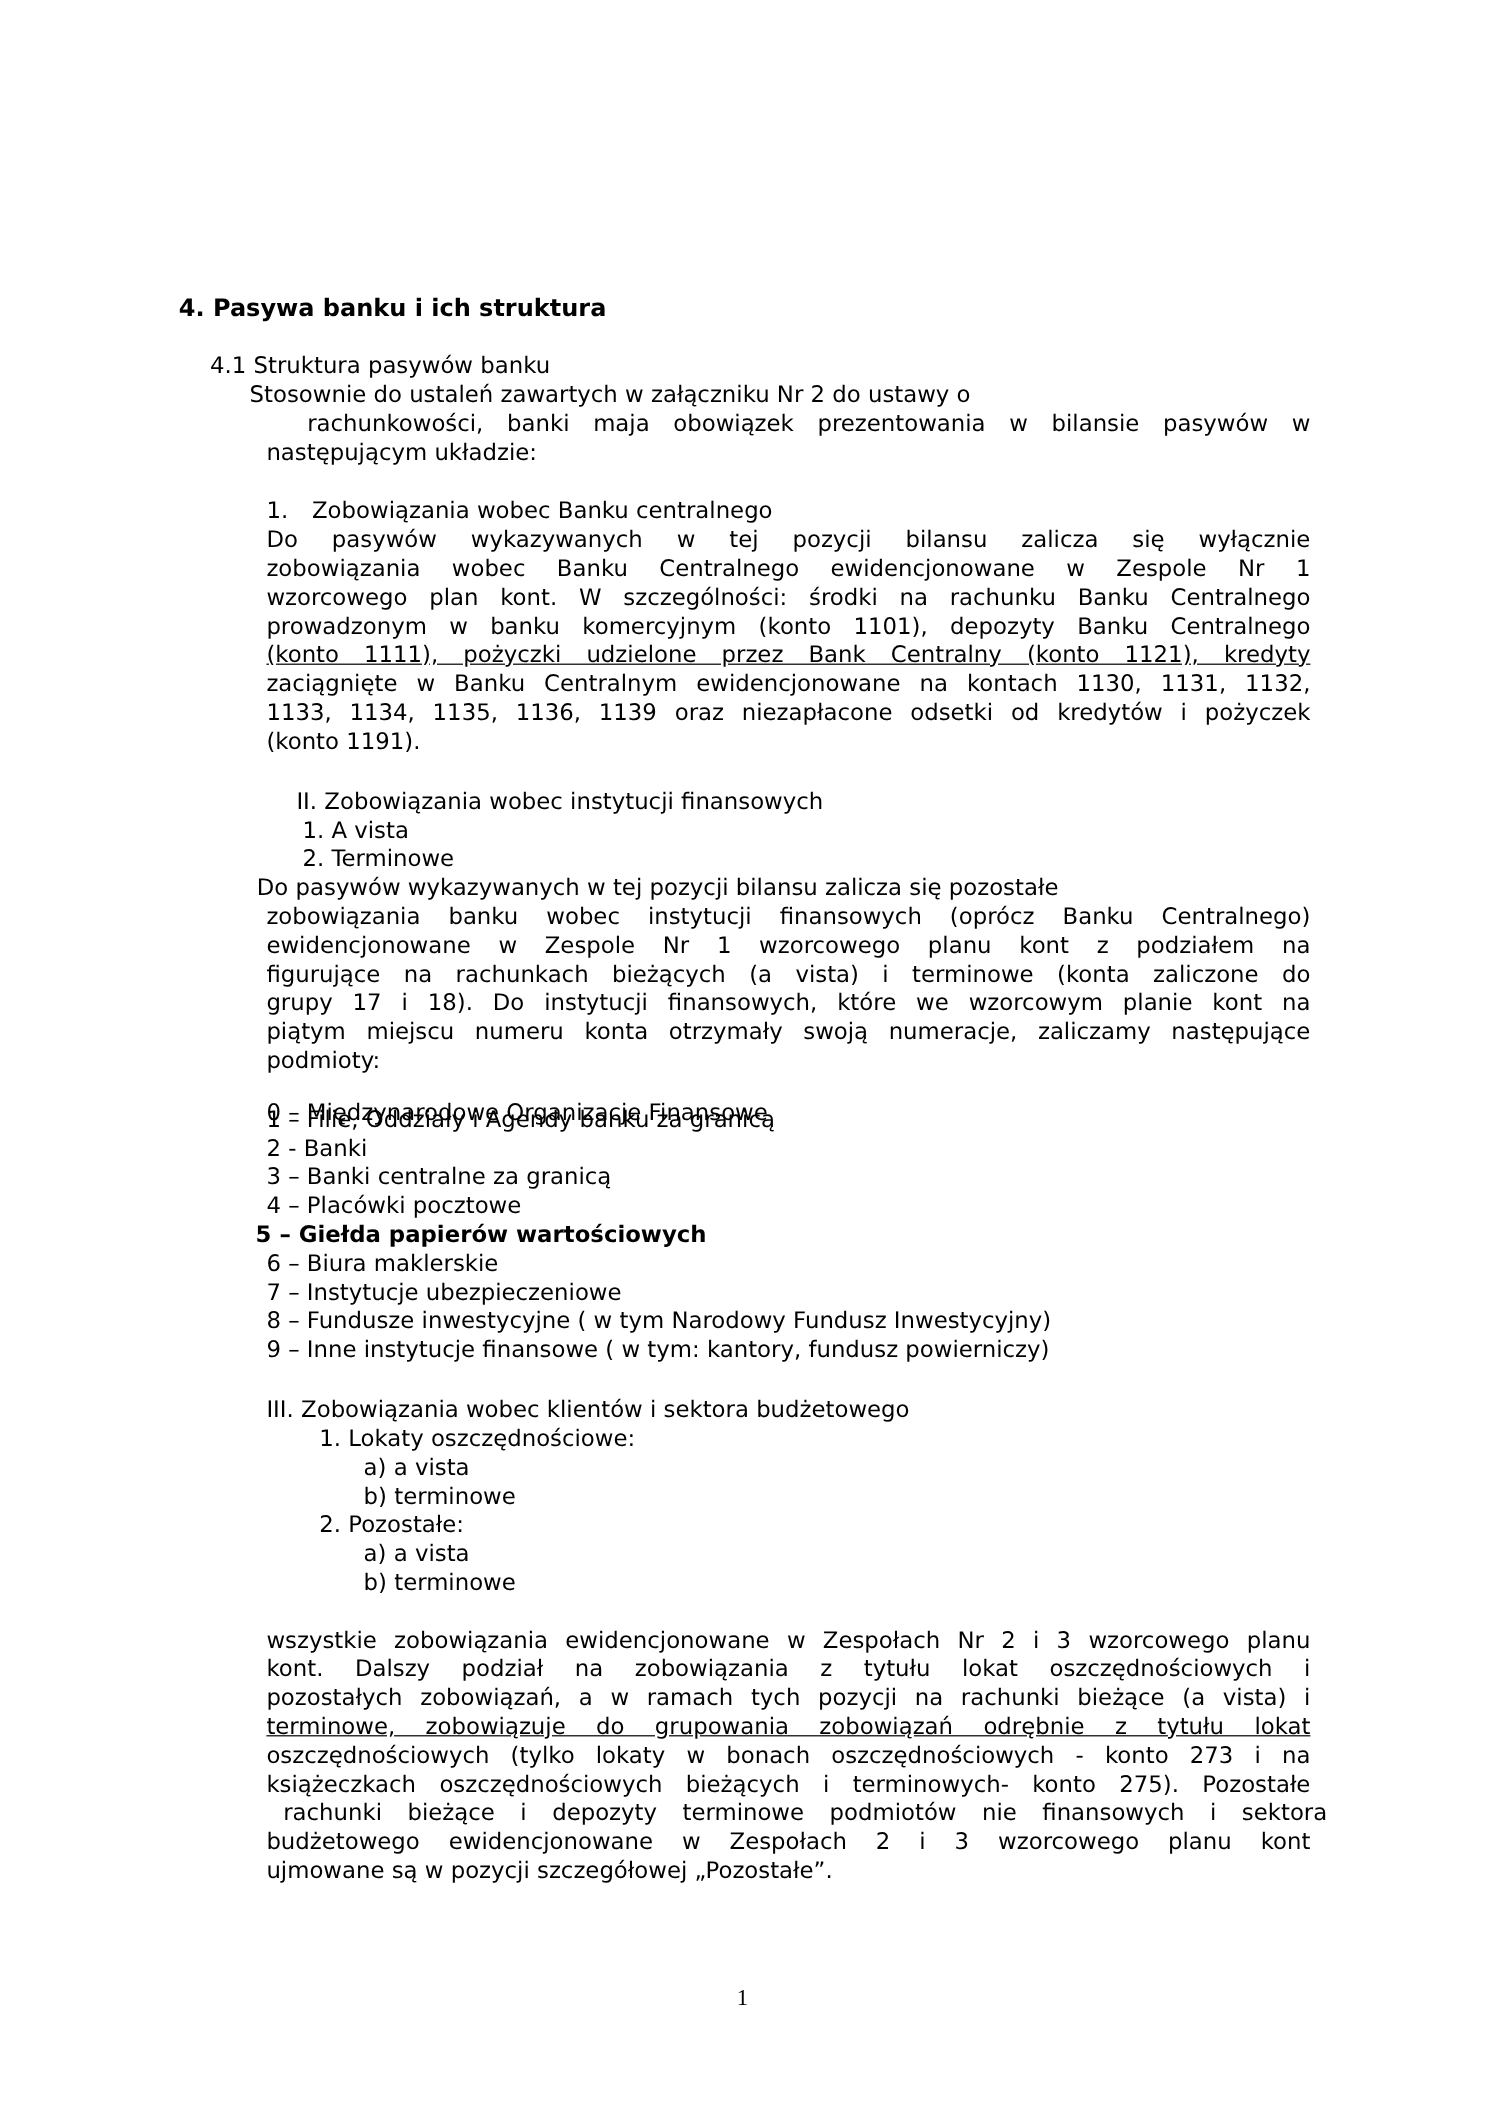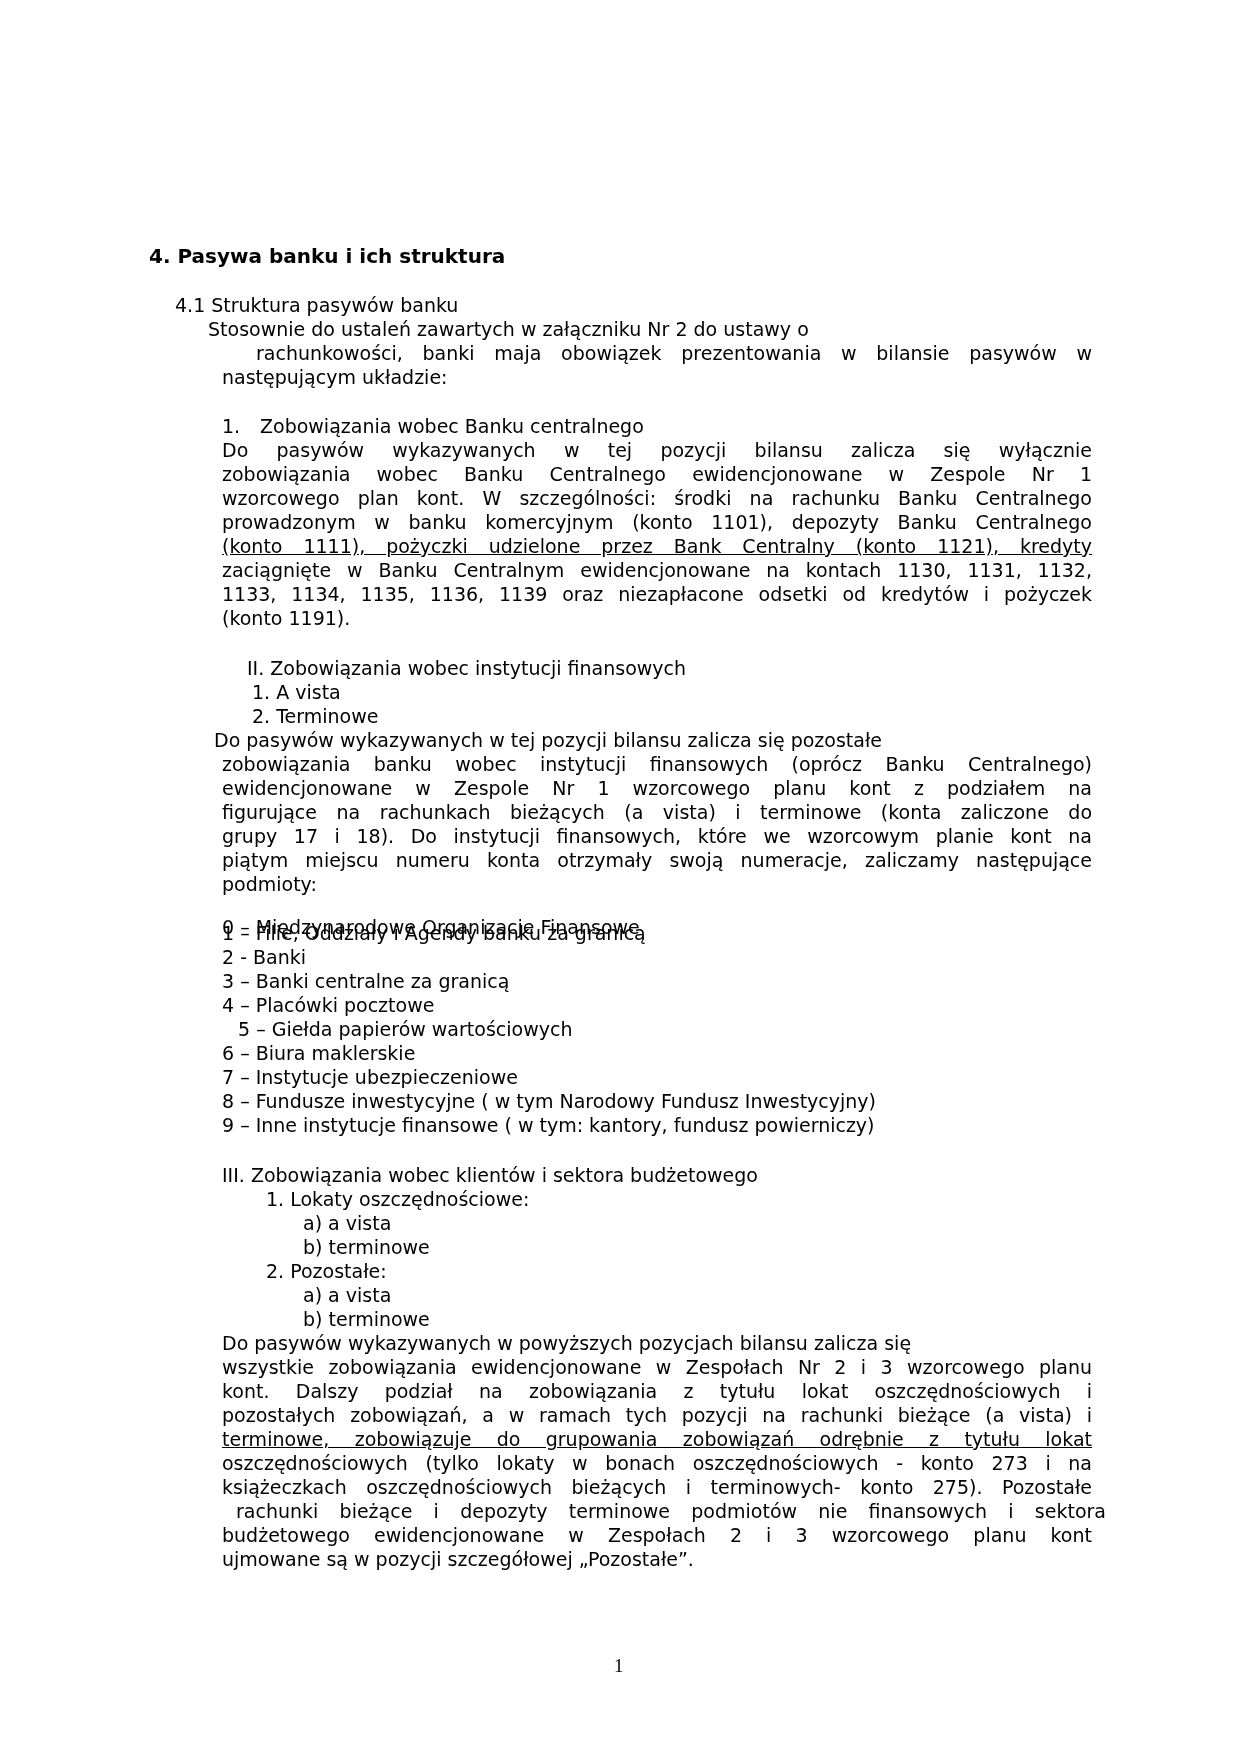--- a/index.html
+++ b/index.html
@@ -43,35 +43,34 @@
   <div class="abs just" style="left:222px;top:800px;width:870px;">figurujące na rachunkach bieżących (a vista) i terminowe (konta zaliczone do</div>
   <div class="abs just" style="left:222px;top:824px;width:870px;">grupy 17 i 18). Do instytucji finansowych, które we wzorcowym planie kont na</div>
   <div class="abs just" style="left:222px;top:848px;width:870px;">piątym miejscu numeru konta otrzymały swoją numeracje, zaliczamy następujące</div>
   <div class="abs" style="left:222px;top:872px;">podmioty:</div>
 
   <div class="abs" style="left:222px;top:915px;">0 – Międzynarodowe Organizacje Finansowe</div>
   <div class="abs" style="left:222px;top:921px;">1 – Filie, Oddziały i Agendy banku za granicą</div>
   <div class="abs" style="left:222px;top:945px;">2 -  Banki</div>
   <div class="abs" style="left:222px;top:969px;">3 – Banki centralne za granicą</div>
   <div class="abs" style="left:222px;top:993px;">4 – Placówki pocztowe</div>
-  <div class="abs" style="left:238px;top:1017px;">5 – Giełda papierów wartościowych</div>
+  <div class="abs" style="left:213px;top:1017px;font-weight:bold;">5 – Giełda papierów wartościowych</div>
   <div class="abs" style="left:222px;top:1041px;">6 – Biura maklerskie</div>
   <div class="abs" style="left:222px;top:1065px;">7 – Instytucje ubezpieczeniowe</div>
   <div class="abs" style="left:222px;top:1089px;">8 – Fundusze inwestycyjne ( w tym Narodowy Fundusz Inwestycyjny)</div>
   <div class="abs" style="left:222px;top:1113px;">9 – Inne instytucje finansowe ( w tym: kantory, fundusz powierniczy)</div>
 
   <div class="abs" style="left:222px;top:1163px;">III. Zobowiązania wobec klientów i sektora budżetowego</div>
   <div class="abs" style="left:266px;top:1187px;">1.   Lokaty oszczędnościowe:</div>
   <div class="abs" style="left:303px;top:1211px;">a)  a vista</div>
   <div class="abs" style="left:303px;top:1235px;">b)  terminowe</div>
   <div class="abs" style="left:266px;top:1259px;">2.   Pozostałe:</div>
   <div class="abs" style="left:303px;top:1283px;">a)  a vista</div>
   <div class="abs" style="left:303px;top:1307px;">b)  terminowe</div>
 
-  <div class="abs" style="left:222px;top:1331px;">Do pasywów wykazywanych w powyższych pozycjach bilansu zalicza się</div>
   <div class="abs just" style="left:222px;top:1355px;width:870px;">wszystkie zobowiązania ewidencjonowane w Zespołach Nr 2 i 3 wzorcowego planu</div>
   <div class="abs just" style="left:222px;top:1379px;width:870px;">kont. Dalszy podział na zobowiązania z tytułu lokat oszczędnościowych i</div>
   <div class="abs just" style="left:222px;top:1403px;width:870px;">pozostałych zobowiązań, a w ramach tych pozycji na rachunki bieżące (a vista) i</div>
   <div class="abs just" style="left:222px;top:1427px;width:870px;text-decoration:underline;">terminowe, zobowiązuje do grupowania zobowiązań odrębnie z tytułu lokat</div>
   <div class="abs just" style="left:222px;top:1451px;width:870px;">oszczędnościowych (tylko lokaty w bonach oszczędnościowych - konto 273 i  na</div>
   <div class="abs just" style="left:222px;top:1475px;width:870px;">książeczkach oszczędnościowych bieżących i terminowych- konto 275). Pozostałe</div>
   <div class="abs just" style="left:236px;top:1499px;width:870px;">rachunki bieżące i depozyty terminowe podmiotów nie finansowych i sektora</div>
   <div class="abs just" style="left:222px;top:1523px;width:870px;">budżetowego ewidencjonowane w Zespołach 2 i 3 wzorcowego planu kont</div>
   <div class="abs" style="left:222px;top:1547px;text-align:right;">ujmowane są w pozycji szczegółowej „Pozostałe”.</div>
 

